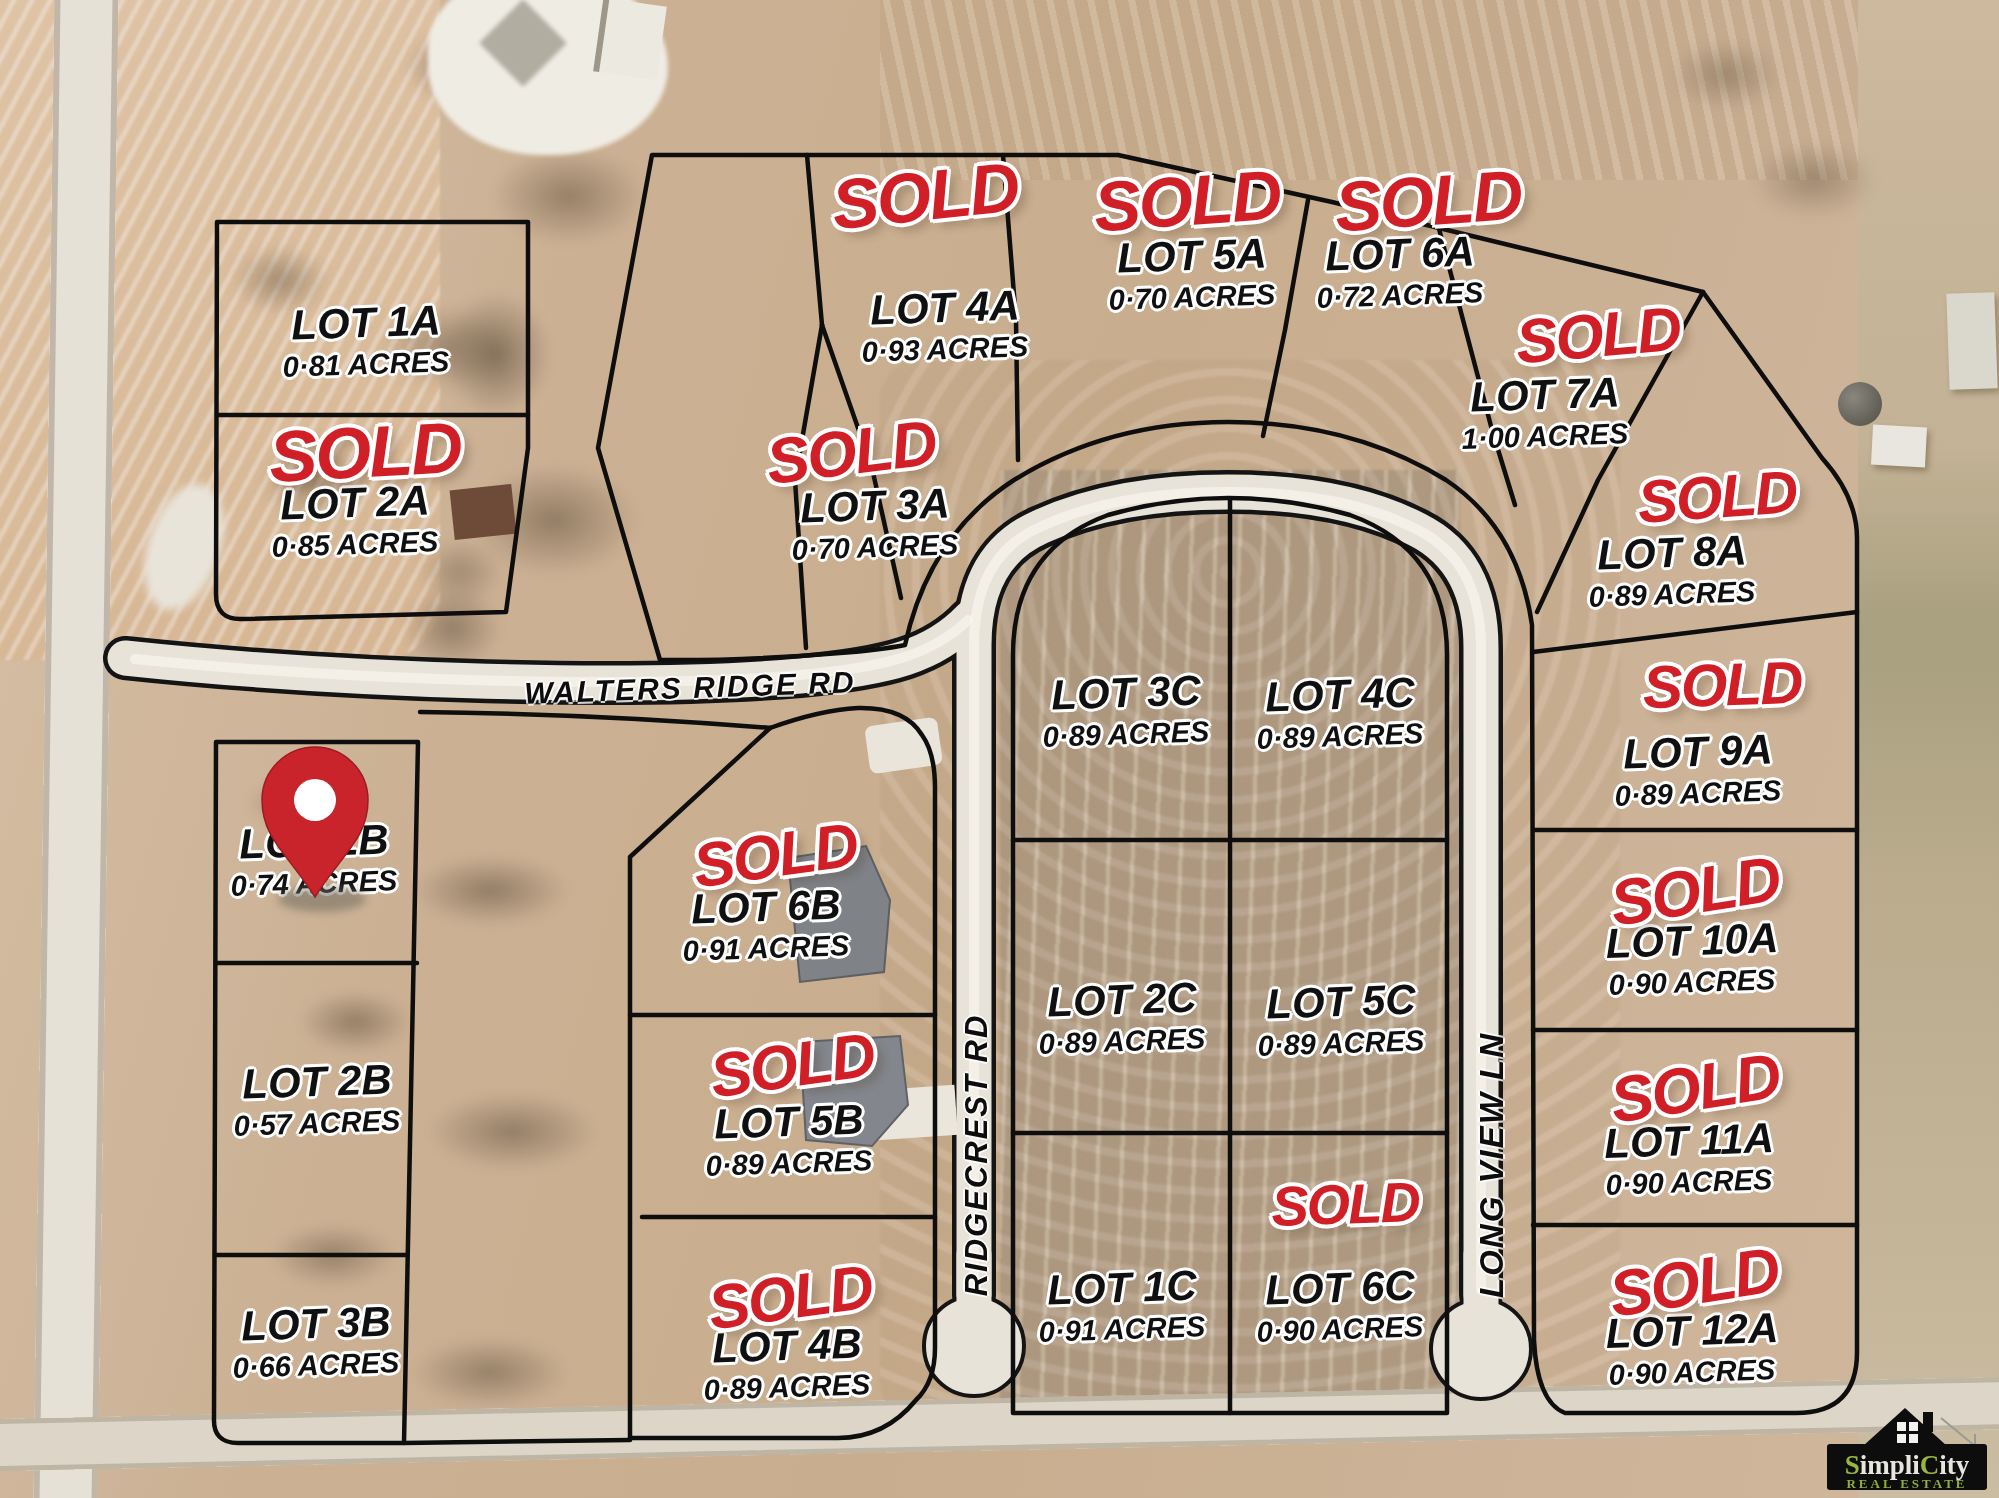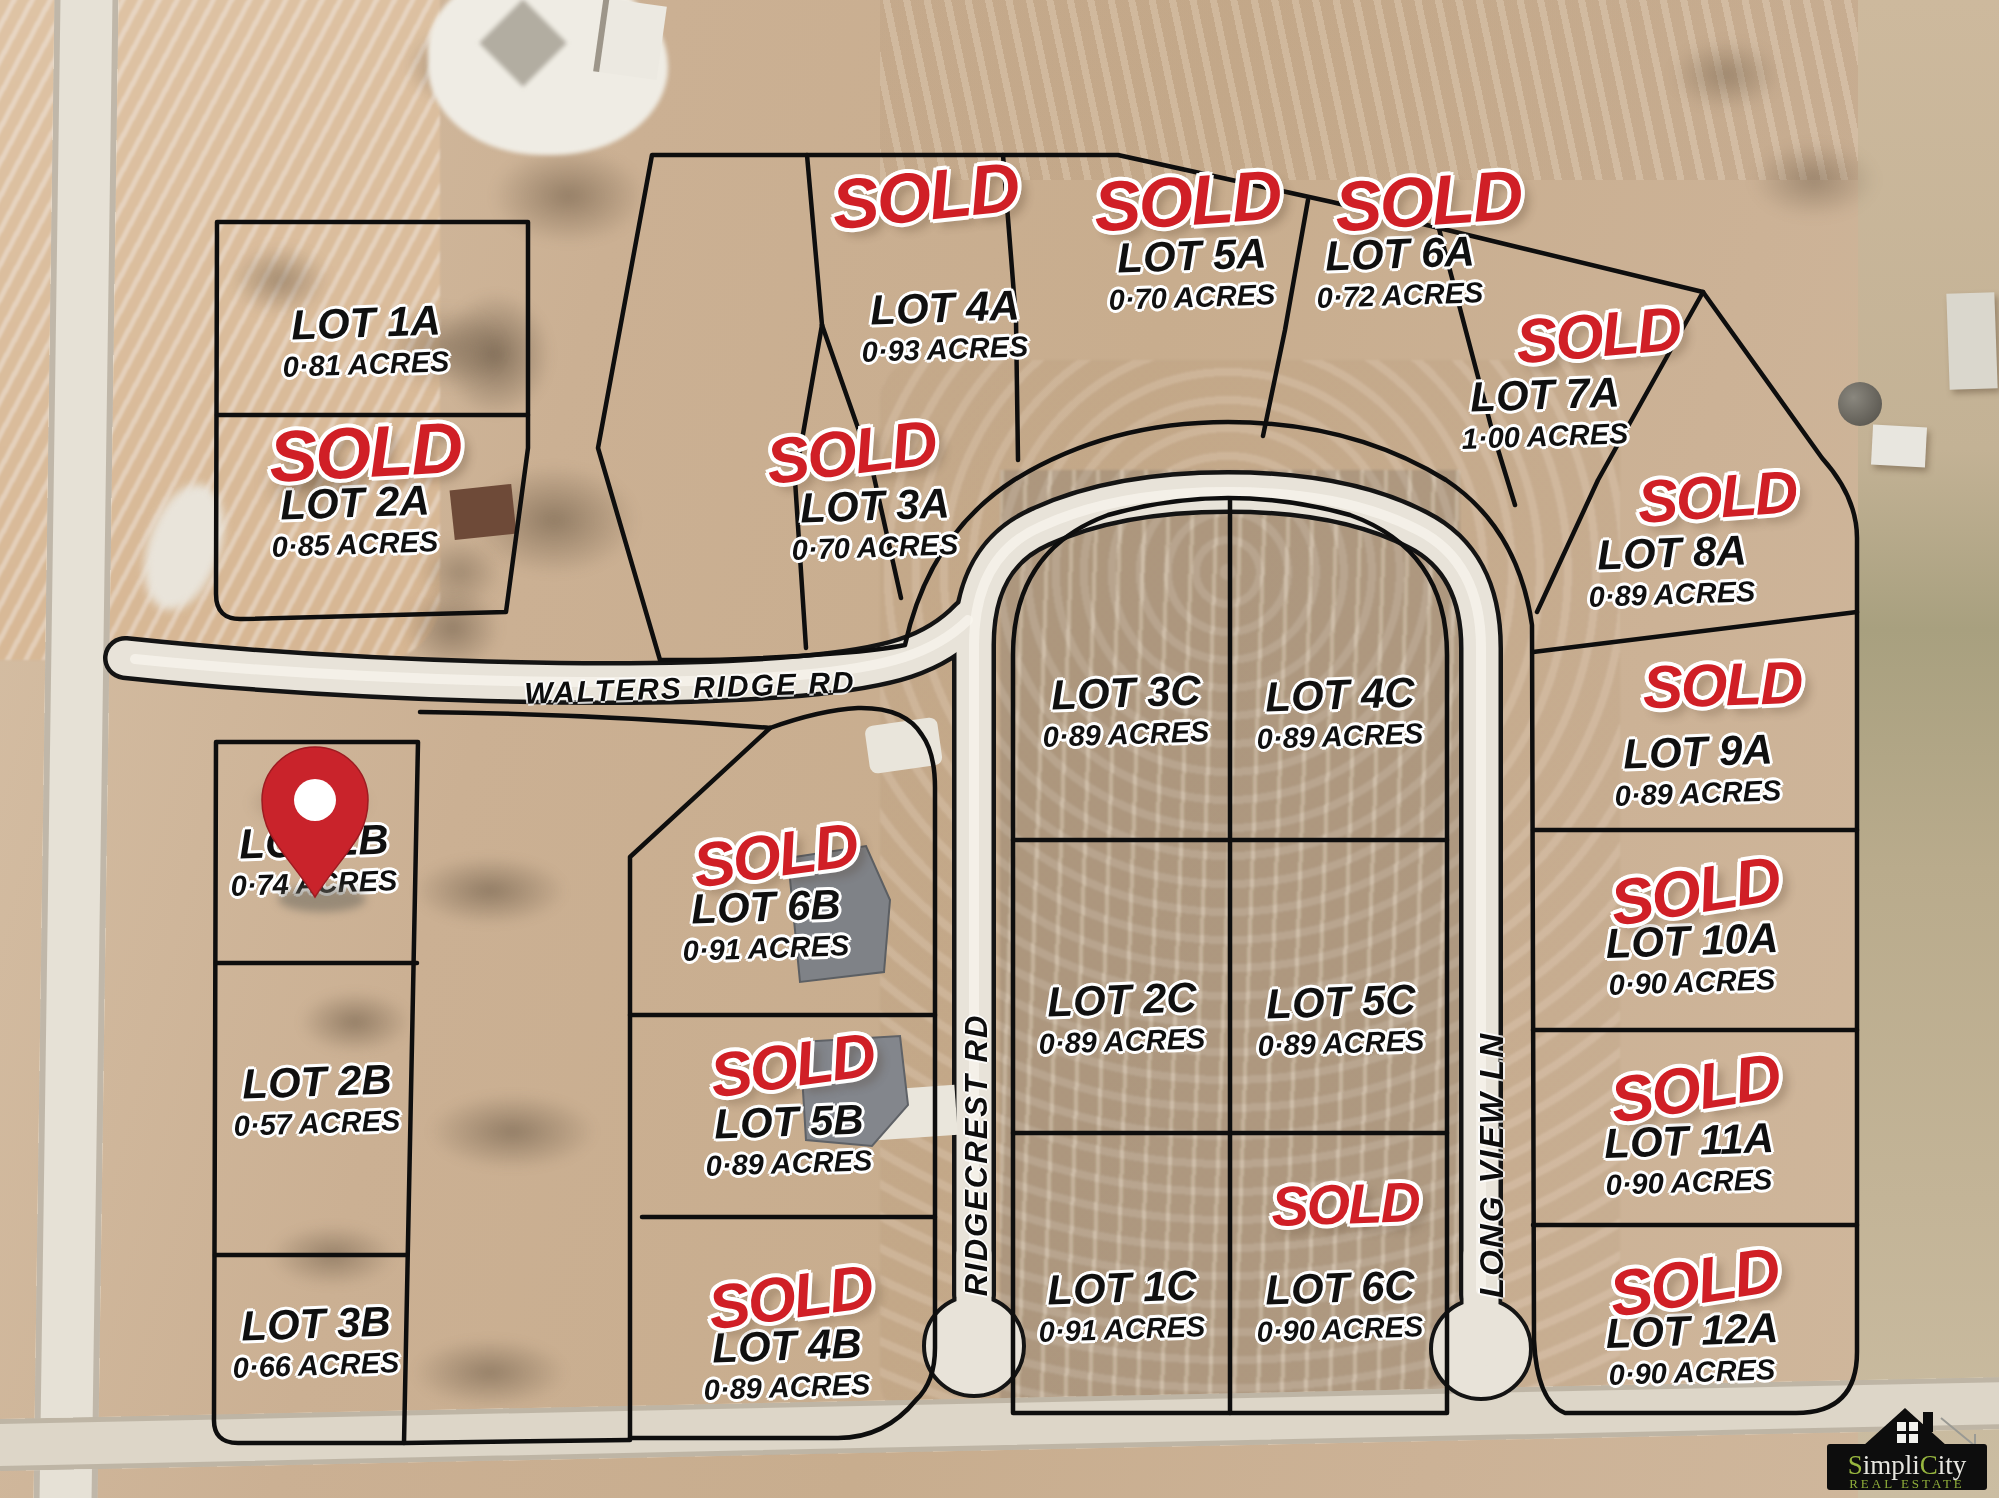--- a/index.html
+++ b/index.html
@@ -22,21 +22,21 @@
   .lacres{font-size:29px;margin-top:1px;transform:rotate(-2deg);
     text-shadow:3px 0 #fff,-3px 0 #fff,0 3px #fff,0 -3px #fff,2px 2px #fff,-2px 2px #fff,2px -2px #fff,-2px -2px #fff;}
   .sold{position:absolute;color:#d01f26;font-weight:700;font-style:italic;letter-spacing:-2px;
     transform:translate(-50%,-50%) rotate(var(--r,-6deg));white-space:nowrap;z-index:30;
     text-shadow:4px 0 #fff,-4px 0 #fff,0 4px #fff,0 -4px #fff,3px 3px #fff,-3px 3px #fff,3px -3px #fff,-3px -3px #fff,7px 8px 10px rgba(70,45,25,.3);}
   .road-label{position:absolute;color:#0d0d0d;font-weight:700;font-style:italic;font-size:30px;
     letter-spacing:2px;white-space:nowrap;z-index:25;
     transform:translate(-50%,-50%) rotate(var(--r,0deg));
     text-shadow:2px 0 rgba(255,255,255,.8),-2px 0 rgba(255,255,255,.8),0 2px rgba(255,255,255,.8),0 -2px rgba(255,255,255,.8);}
   #pin-layer{position:absolute;left:0;top:0;z-index:40;}
-  #logo{position:absolute;left:1823px;top:1400px;z-index:50;}
+  #logo{position:absolute;left:1823px;top:1400px;z-index:50;font-weight:bold;}
   #logo text{font-family:"Liberation Serif",serif;}
   .g{fill:#97b63f;} .w{fill:#e6e5df;}
 </style>
 </head>
 <body>
 
 <div id="stage">
 
   <div class="patch" style="left:-40px;top:-40px;width:480px;height:700px;border-radius:0 0 60px 0;background:linear-gradient(160deg,#dcc3ab,#d2b497),repeating-linear-gradient(118deg,rgba(255,245,235,.35) 0 5px,rgba(180,140,110,.22) 5px 16px);background-blend-mode:overlay;filter:blur(1px);"></div>
   <div class="patch" style="left:880px;top:-20px;width:1140px;height:200px;background:repeating-linear-gradient(78deg,rgba(255,250,240,.14) 0 7px,rgba(150,120,90,.10) 7px 20px);"></div>

